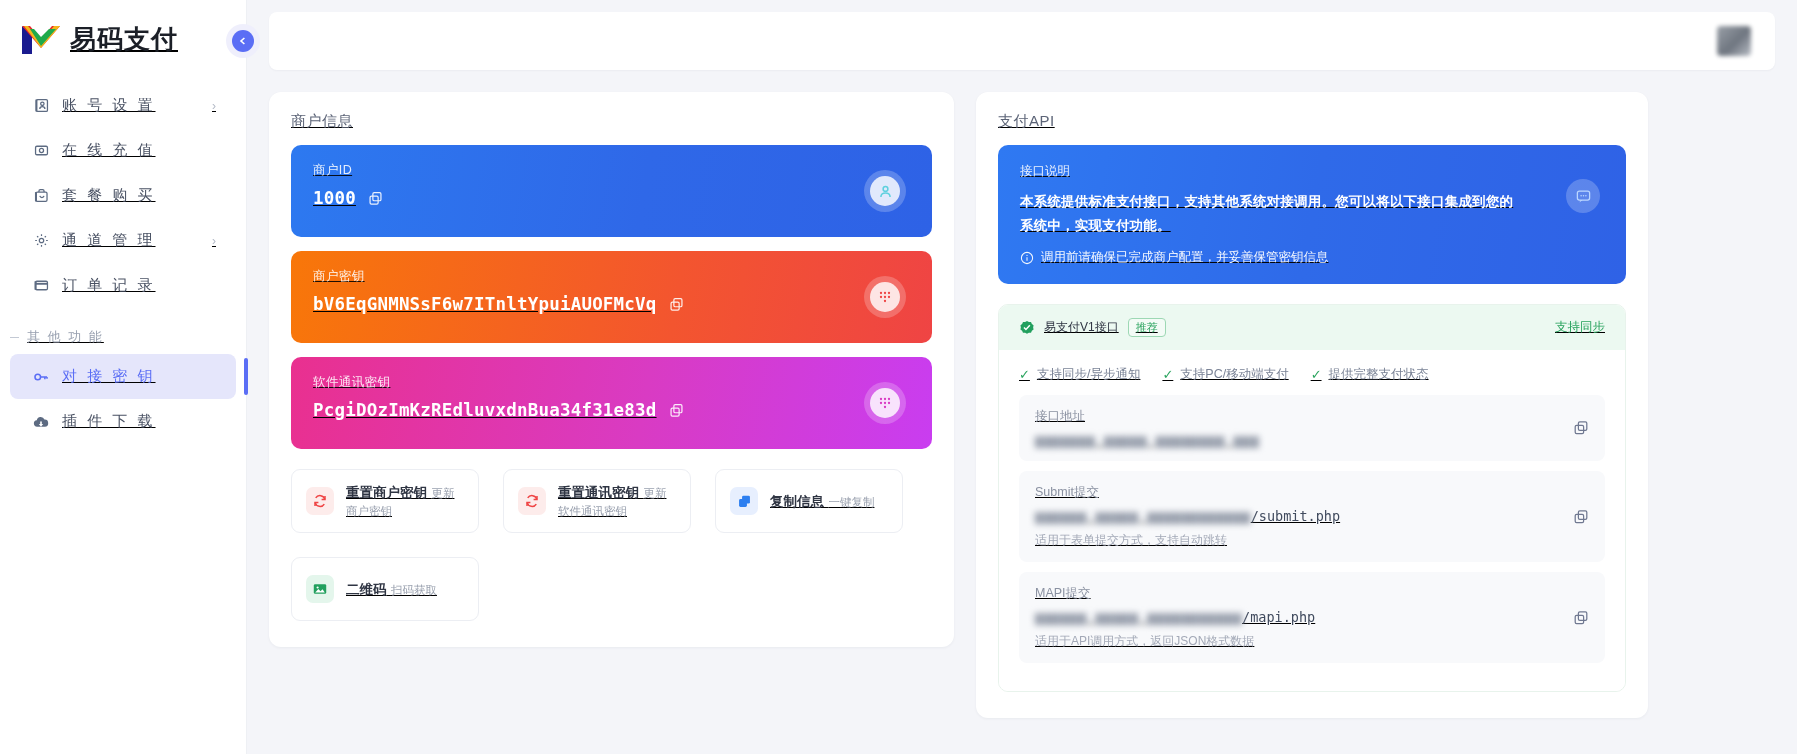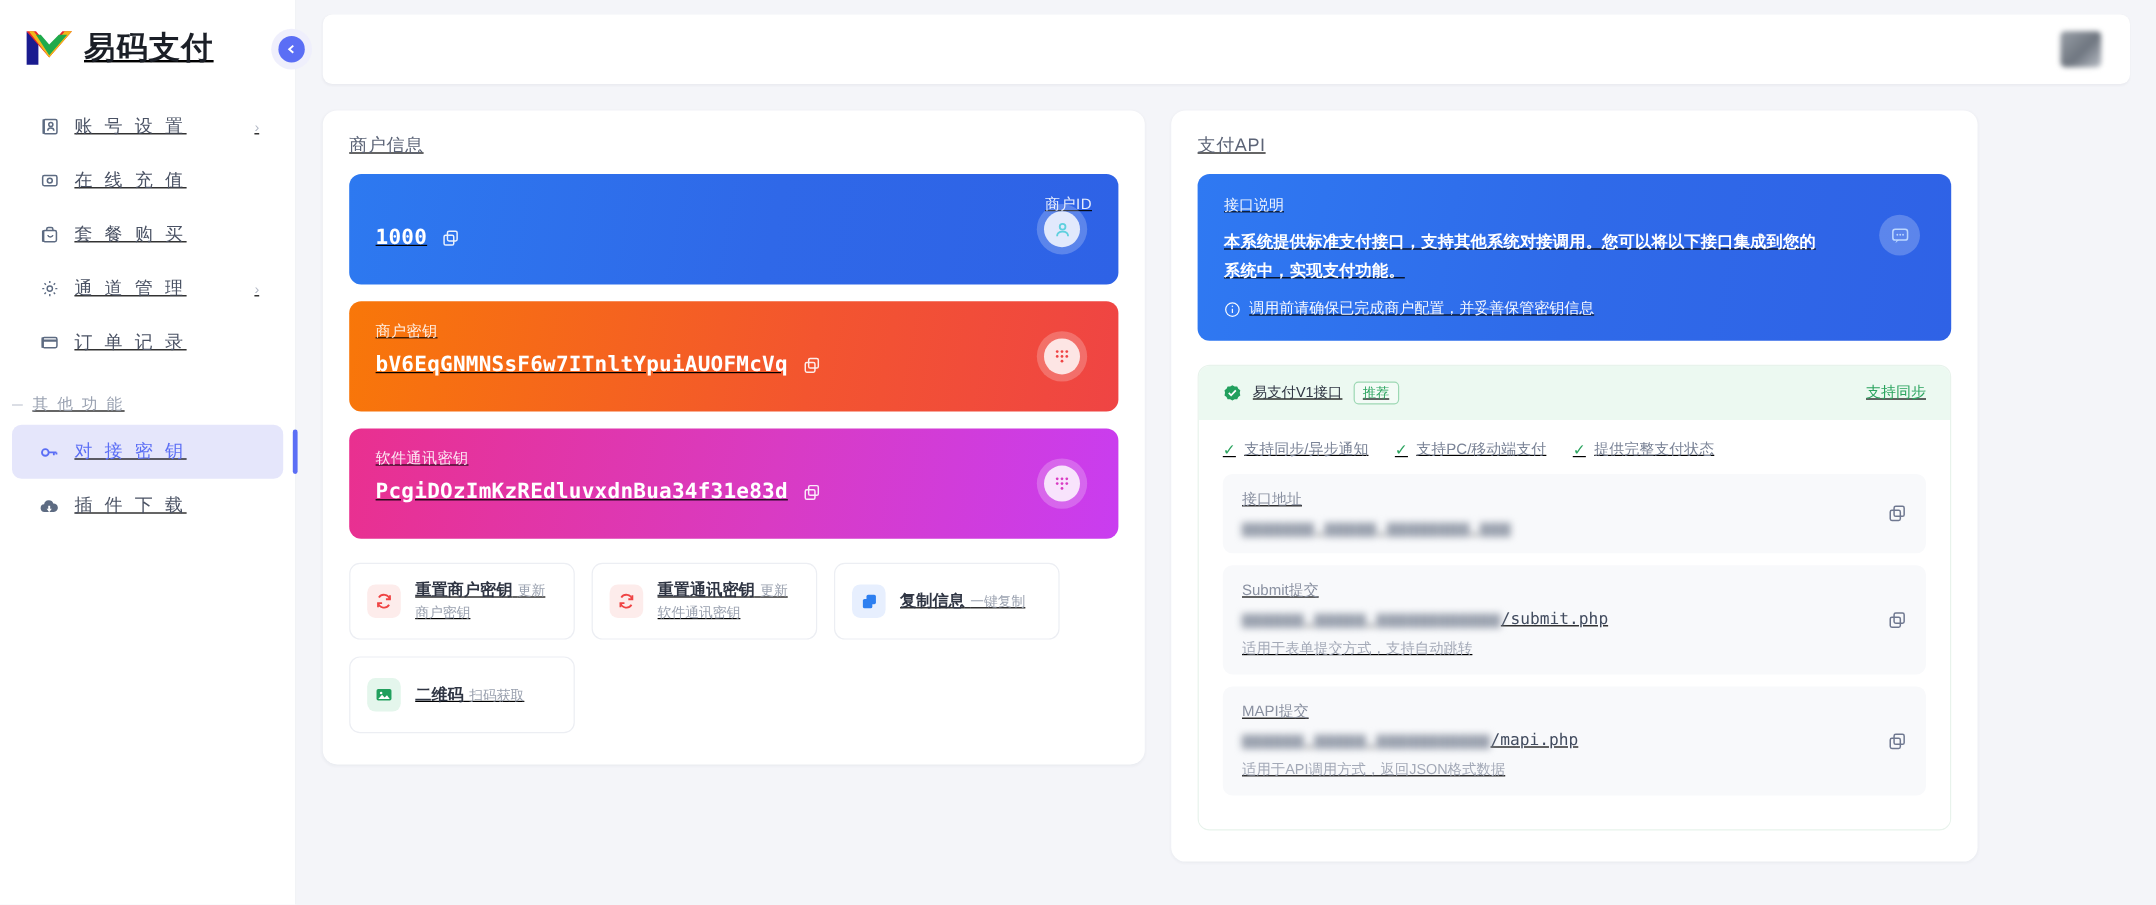--- a/index.html
+++ b/index.html
@@ -84,38 +84,38 @@
   .keycard {
     border-radius: 10px; position: relative;
     padding: 17px 22px 19px 22px; color: #fff; overflow: hidden;
   }
   .keycard .k-label { font-size: 12.5px; opacity: .88; margin-bottom: 9px; letter-spacing: .4px; }
   .keycard .k-value {
     font-family: "DejaVu Sans Mono", "Liberation Mono", monospace;
     font-size: 17.5px; font-weight: 700; letter-spacing: .2px;
     display: flex; align-items: center; gap: 12px;
   }
-  .kc-id   { background: linear-gradient(100deg,#2d79f0 0%, #2f68e8 55%, #2e62e6 100%); height: 92px; text-align: right; }
+  .kc-id   { background: linear-gradient(100deg,#2d79f0 0%, #2f68e8 55%, #2e62e6 100%); height: 92px; }
   .kc-key  { background: linear-gradient(100deg,#f87709 0%, #f3552f 60%, #ef4444 100%); height: 92px; }
   .kc-comm { background: linear-gradient(100deg,#e9308f 0%, #d93bc3 55%, #c93df0 100%); height: 92px; }
   .kc-badge {
     position: absolute; right: 26px; top: 50%; transform: translateY(-50%);
     width: 42px; height: 42px; border-radius: 50%;
     background: rgba(255,255,255,.22);
     display: flex; align-items: center; justify-content: center;
   }
   .kc-badge .inner {
     width: 30px; height: 30px; border-radius: 50%;
     background: rgba(255,255,255,.82);
     display: flex; align-items: center; justify-content: center;
   }
   .copy-ico { opacity: .9; cursor: pointer; display: inline-flex; }
 
   
-  .actions { padding: 14px 22px 26px 22px; display: flex; flex-wrap: wrap; gap: 14px; }
+  .actions { padding: 14px 22px 26px 22px; display: flex; flex-wrap: wrap; gap: 24px; }
   .act-btn {
     width: 188px; height: 64px; border: 1px solid #eceef3; border-radius: 9px;
     display: flex; align-items: center; gap: 12px; padding: 0 14px;
     background: #fff; cursor: pointer;
   }
   .act-ico {
     width: 28px; height: 28px; border-radius: 7px; flex: 0 0 28px;
     display: flex; align-items: center; justify-content: center;
   }
   .act-ico.red   { background: #fdeceb; color: #ef4444; }

